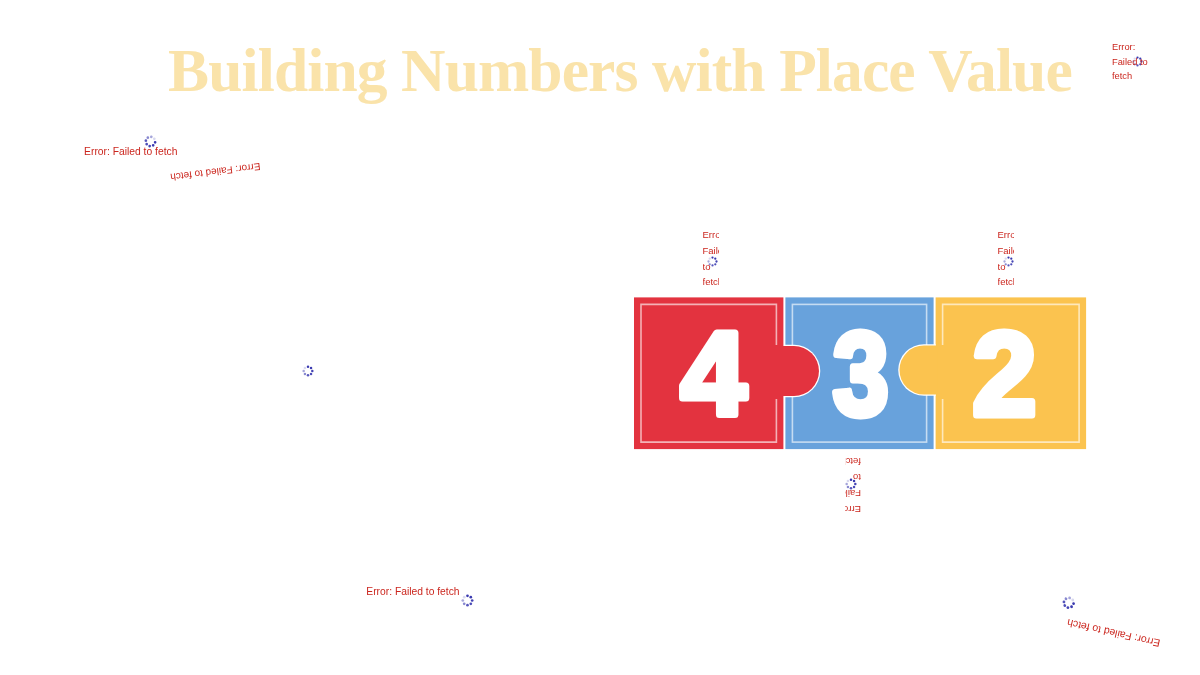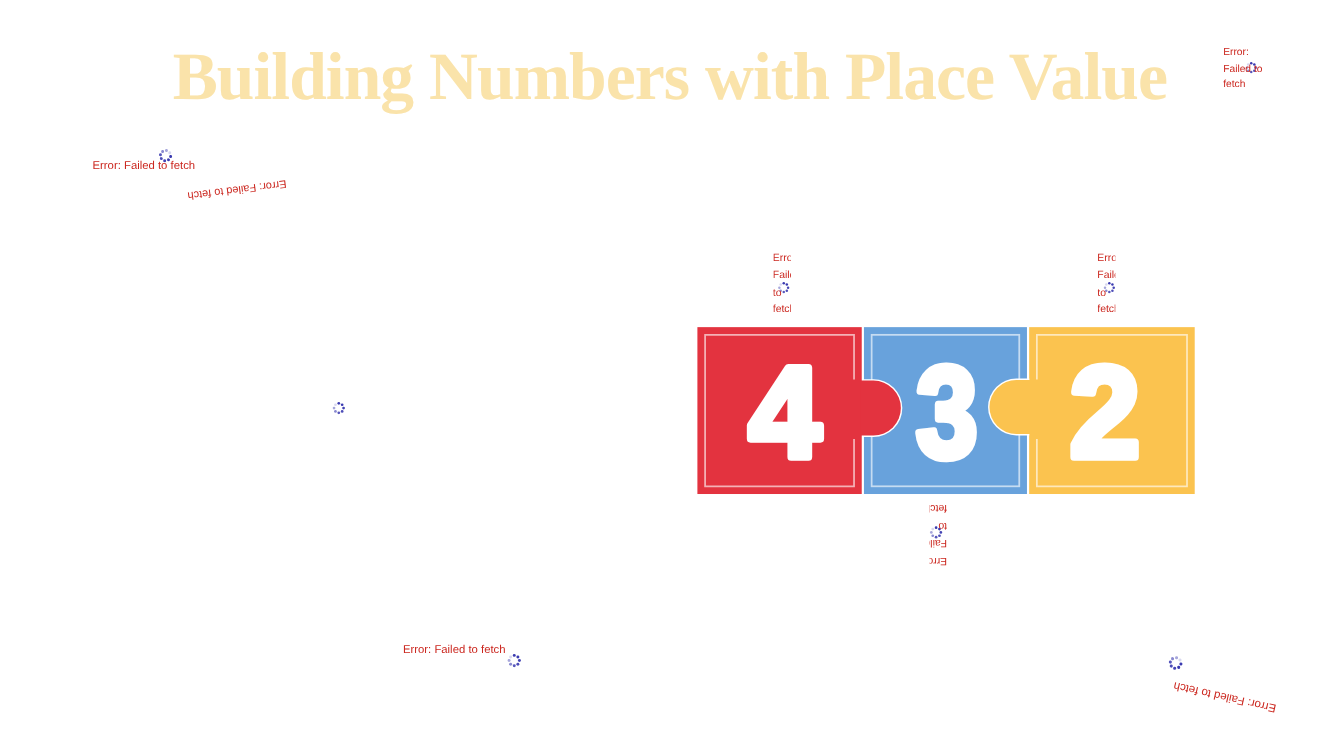--- a/index.html
+++ b/index.html
@@ -1,20 +1,20 @@
 <!DOCTYPE html>
 <html><head>
 <meta charset="utf-8">
 <style>
   html,body{margin:0;padding:0;width:1200px;height:675px;background:#ffffff;overflow:hidden}
   body{font-family:"Liberation Sans",sans-serif;position:relative}
   .err{position:absolute;color:#cb261e;font-size:9.5px;line-height:14.45px;white-space:nowrap}
   .errcol{position:absolute;color:#cb261e;font-size:9.5px;line-height:15px;width:16px;overflow:hidden;white-space:nowrap}
   .spin{position:absolute}
-  #title{position:absolute;left:157px;top:40.4px;font-family:"Liberation Serif",serif;font-weight:bold;font-size:61.5px;line-height:61.5px;letter-spacing:-0.88px;color:#fae3aa;white-space:nowrap}
+  #title{position:absolute;left:168px;top:40.4px;font-family:"Liberation Serif",serif;font-weight:bold;font-size:61.5px;line-height:61.5px;letter-spacing:-0.88px;color:#fae3aa;white-space:nowrap}
 </style>
 </head>
 <body>
 
 <div id="title">Building Numbers with Place Value</div>
 
 <svg style="position:absolute;left:0;top:0" width="1200" height="675" viewBox="0 0 1200 675">
 
   <rect x="785.4" y="297.4" width="148.2" height="151.7" fill="#68A2DC"></rect>
 

